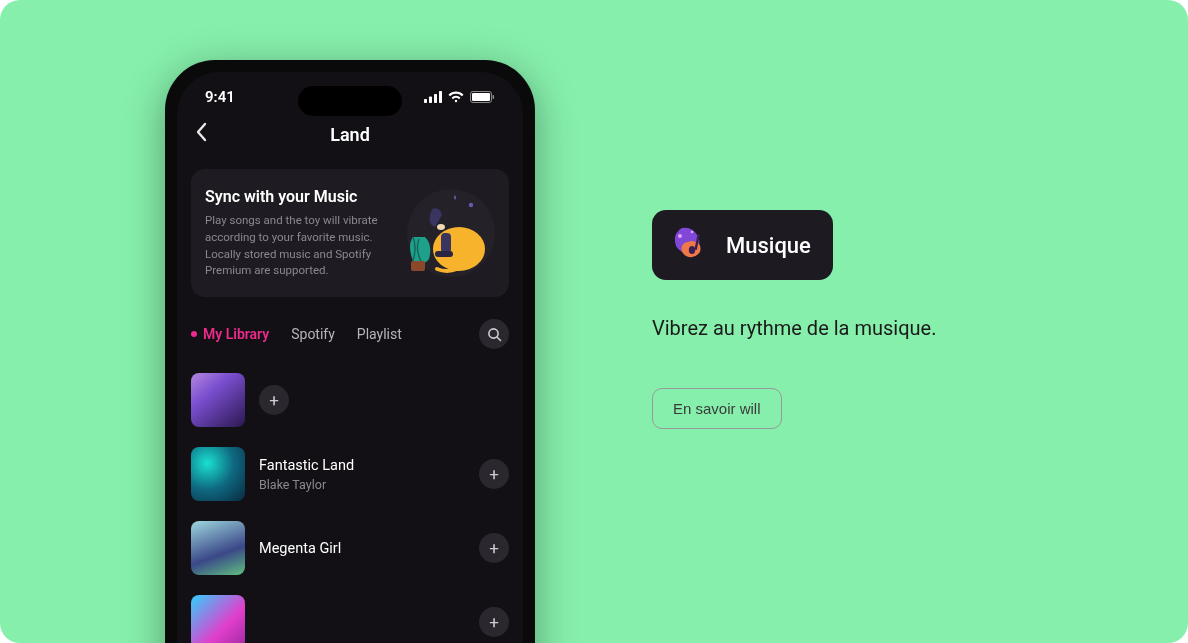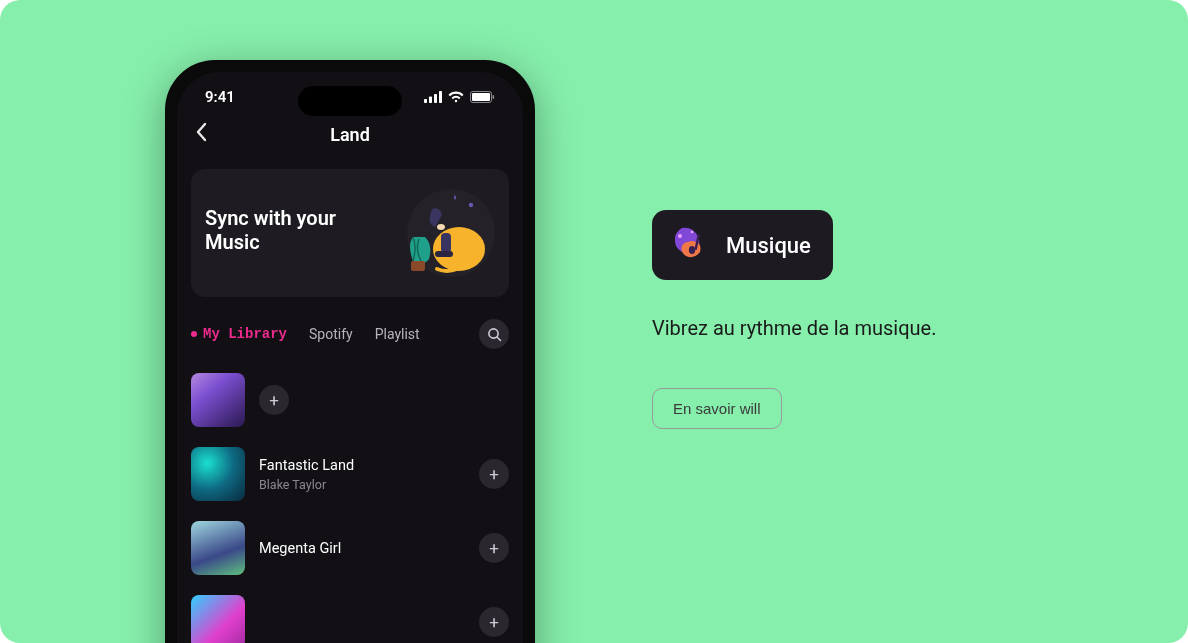--- a/index.html
+++ b/index.html
@@ -92,21 +92,21 @@
       background: #1e1c22;
       border-radius: 14px;
       padding: 16px 14px;
       display: flex;
       gap: 10px;
       align-items: center;
     }
     .sync-text { flex: 1; }
     .sync-title {
       color: #fff;
-      font-size: 20px;
+      font-size: 16px;
       font-weight: 600;
       margin-bottom: 6px;
     }
     .sync-desc {
       color: #8b8790;
       font-size: 11.5px;
       line-height: 1.45;
     }
     .sync-illus {
       width: 96px;
@@ -116,21 +116,21 @@
     }
     .tabs {
       display: flex;
       align-items: center;
       padding: 12px 14px 8px;
       gap: 22px;
       color: #b7b3bc;
       font-size: 14px;
     }
     .tab { display: flex; align-items: center; gap: 6px; }
-    .tab.active { color: #ec2b8c; font-weight: 600; font-family: Liberation Mono, monospace; }
+    .tab.active { color: #ec2b8c; font-weight: 600; }
     .tab-dot {
       width: 6px; height: 6px; border-radius: 50%;
       background: #ec2b8c;
     }
     .search-btn {
       margin-left: auto;
       width: 30px; height: 30px;
       border-radius: 50%;
       background: #2a272e;
       display: flex;
@@ -263,20 +263,21 @@
             <svg width="12" height="20" viewBox="0 0 12 20">
                 <path d="M10 2 L3 10 L10 18" stroke="#e8e8e8" stroke-width="2.4" fill="none" stroke-linecap="round" stroke-linejoin="round"></path>
               </svg>
           </span>
           <span class="nav-title">Land</span>
         </div>
 
         <div class="sync-card">
           <div class="sync-text">
             <div class="sync-title">Sync with your Music</div>
+            <div class="sync-desc">Play songs and the toy will vibrate according to your favorite music. Locally stored music and Spotify Premium are supported.</div>
           </div>
           <div class="sync-illus">
             <svg width="96" height="96" viewBox="0 0 96 96">
               <circle cx="52" cy="48" r="44" fill="#242129"></circle>
               <path d="M56 10 q2 3 0 5 q-2 -3 0 -5" fill="#6a58b0"></path>
               <circle cx="72" cy="20" r="2.2" fill="#6a58b0"></circle>
               <ellipse cx="60" cy="64" rx="26" ry="22" fill="#f7b32b"></ellipse>
               <ellipse cx="42" cy="42" rx="4" ry="3" fill="#f3d9b1"></ellipse>
               <path d="M36 42 q-9 -3 -3 -18 q8 -3 10 6" fill="#3a3560"></path>
               <rect x="42" y="48" width="10" height="20" rx="4" fill="#3a3560"></rect>

